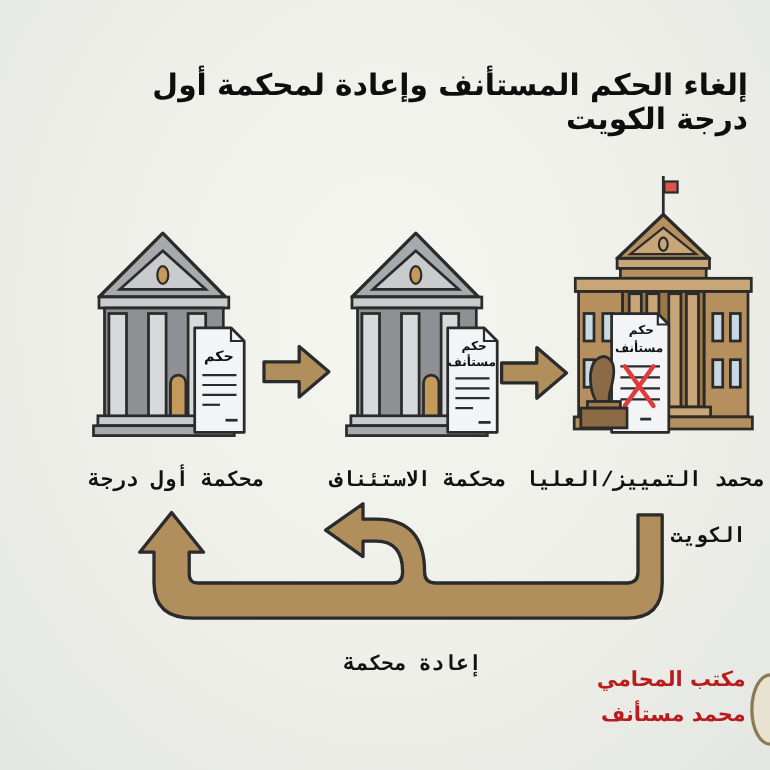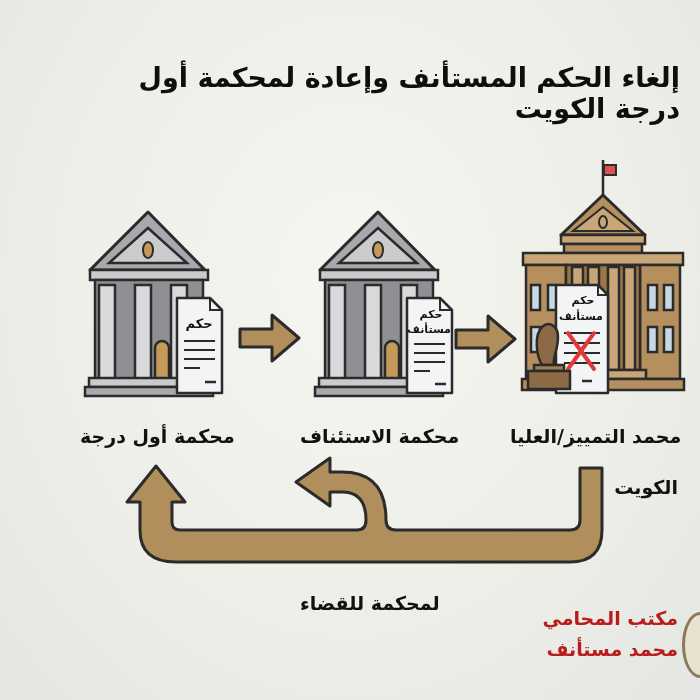--- a/index.html
+++ b/index.html
@@ -10,21 +10,21 @@
     color:#111;
   }
   .title {
     position:absolute; top:62px; left:70px; width:610px;
     direction:rtl;
     font-family:"DejaVu Sans", sans-serif; font-weight:bold;
     font-size:27px; letter-spacing:-0.5px; color:#0e0e0e;
   }
   .label {
     position:absolute; direction:rtl; font-weight:bold; font-size:19px;
-    white-space:nowrap; text-align:left; color:#111;
+    white-space:nowrap; text-align:center; color:#111;font-family:Liberation Mono, monospace;
   }
   svg { position:absolute; overflow:visible; }
   .signature {
     position:absolute; right:22px; top:603px; direction:rtl; text-align:right;
     font-weight:bold; font-size:19px; line-height:31px; color:#b91c1c;
   }
   .logo-edge {
     position:absolute; right:-18px; top:612px; width:30px; height:60px;
     border-radius:50%; border:3px solid #8b7a55; background:#e8e2d0;
   }
@@ -139,19 +139,19 @@
     <rect x="14" y="210" width="30" height="6" fill="#a17d52" stroke="#2b2b2b" stroke-width="2.5"></rect>
     <rect x="8" y="216" width="42" height="18" fill="#8c6a45" stroke="#2b2b2b" stroke-width="2.5"></rect>
   </g>
 </svg>
 <div class="label" style="left:510px;top:425px;width:185px;">محمد التمييز/العليا</div>
 
 <svg style="left:130px;top:462px" width="500" height="130" viewBox="0 0 500 130">
   <path d="M472,6 V68 Q472,100 440,100 H46 Q10,100 10,68 V40 H-3 L26,4 L55,40 H42 V60 Q42,68 50,68 H227 Q236,68 236,58 Q236,30 212,30 H200 V44 L166,20 L200,-4 V10 H212 Q256,10 256,58 Q256,68 266,68 H440 Q450,68 450,58 V6 Z" fill="#b18f5c" stroke="#2b2b2b" stroke-width="3" stroke-linejoin="round"></path>
 </svg>
 <div class="label" style="left:618px;top:476px;width:60px;">الكويت</div>
-<div class="label" style="left:300px;top:592px;width:150px;">لمحكمة للقضاء</div>
+<div class="label" style="left:300px;top:592px;width:150px;">إعادة محكمة</div>
 
 <div class="signature">
   <div>مكتب المحامي</div>
   <div>محمد مستأنف</div>
 </div>
 <div class="logo-edge"></div>
 
 </body></html>

